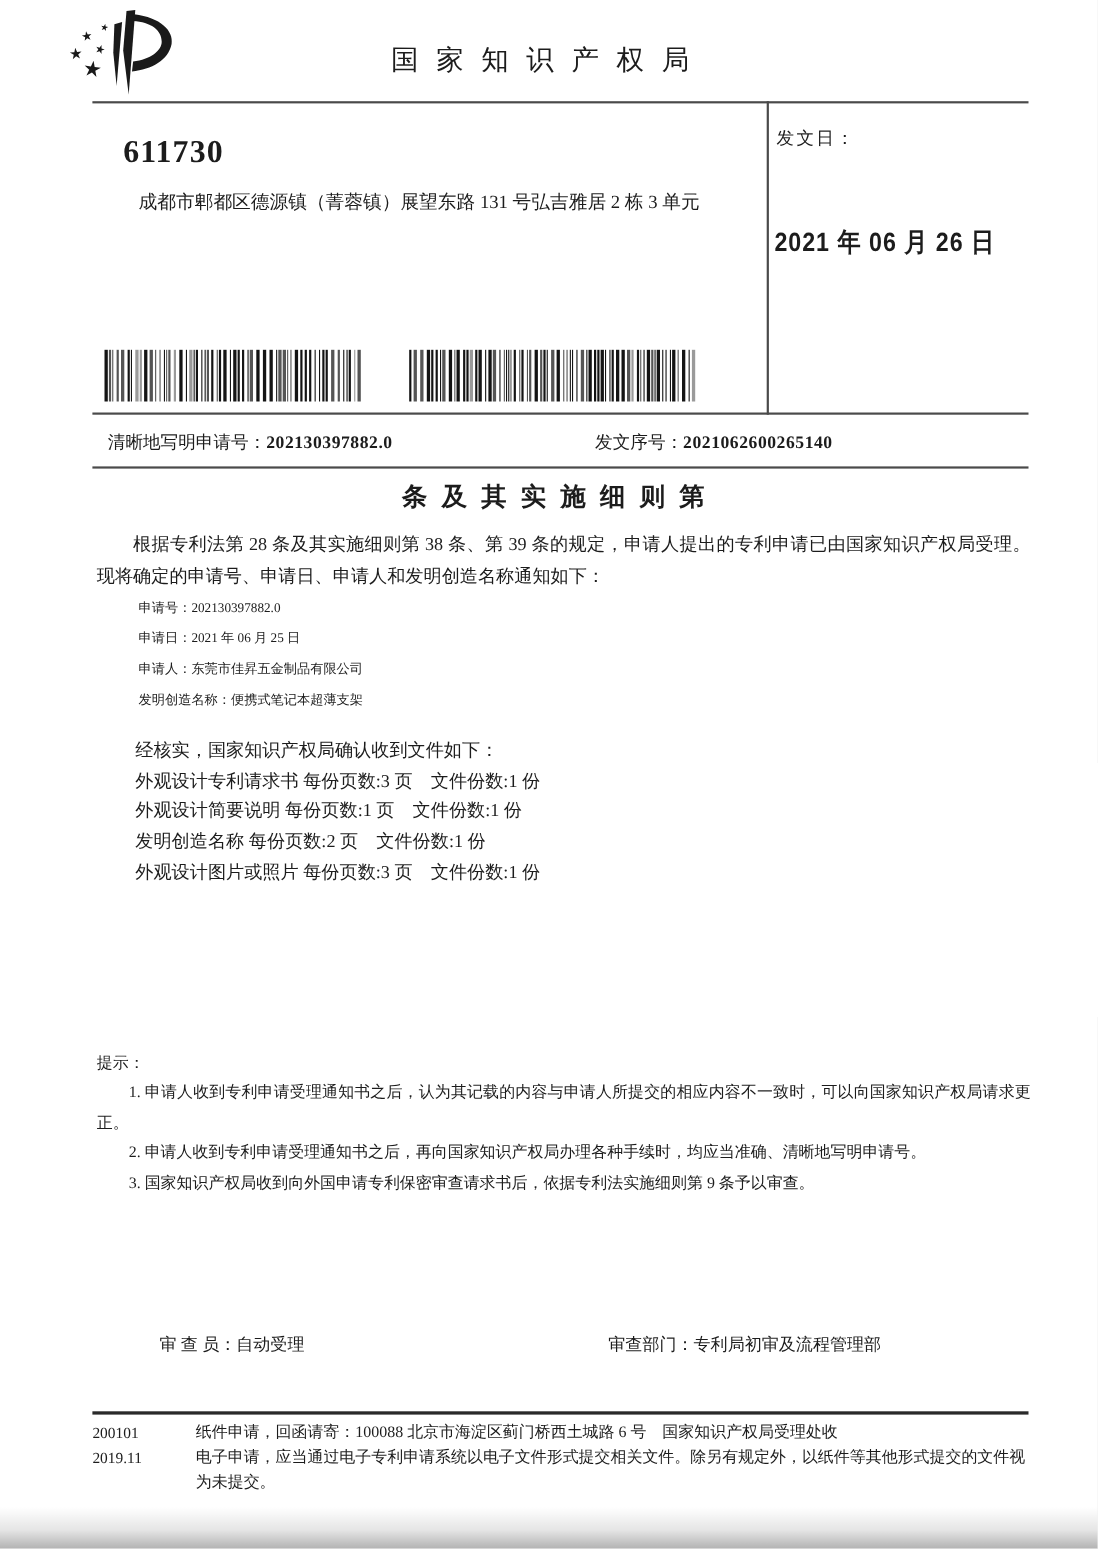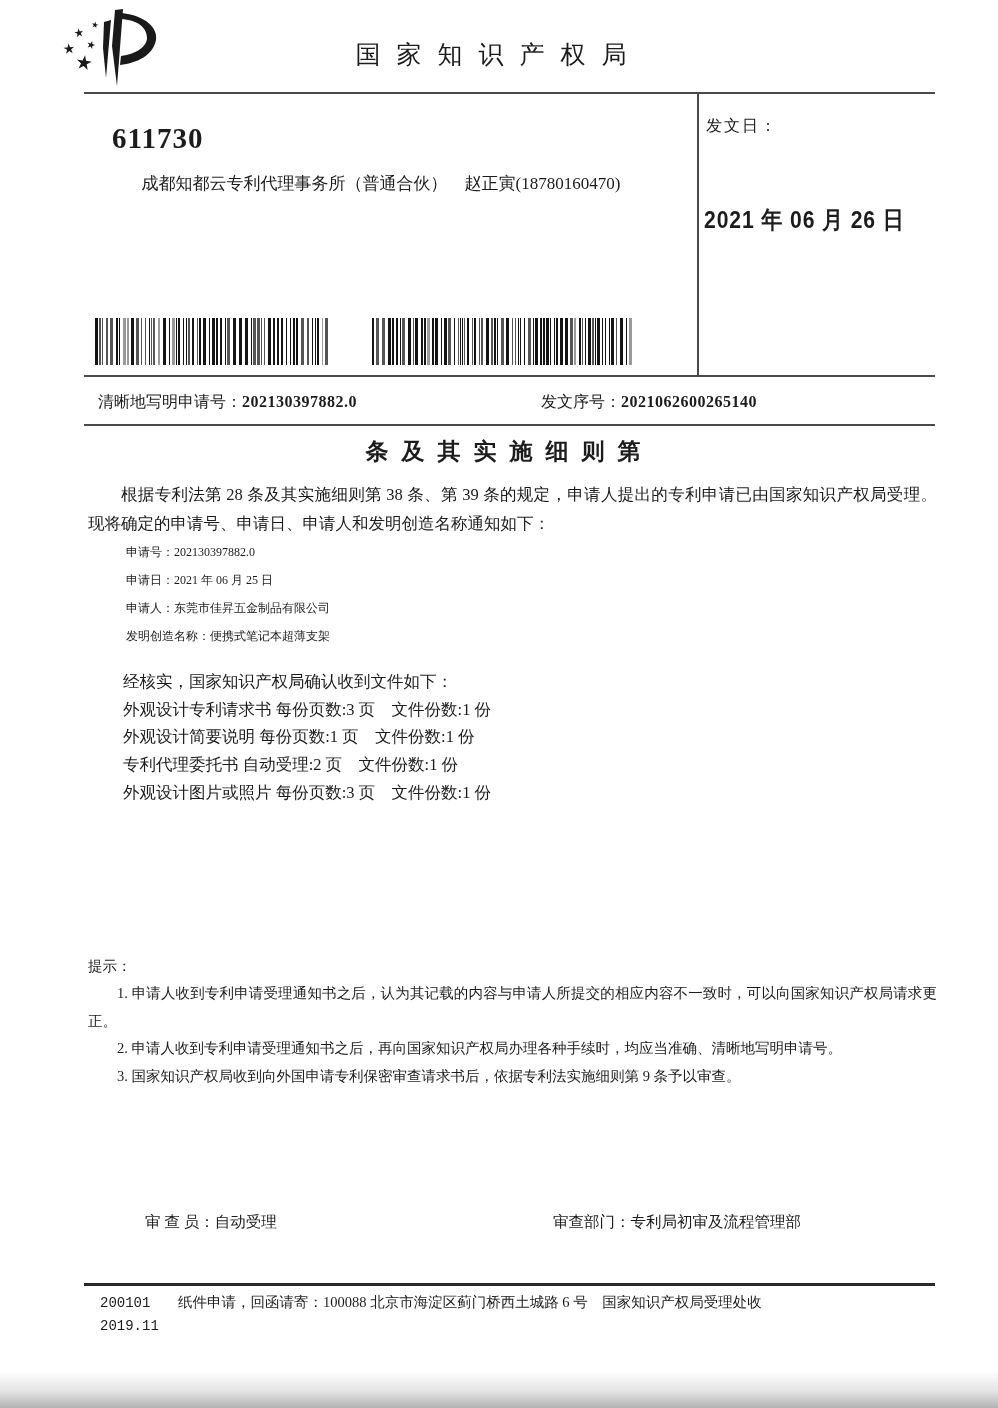--- a/index.html
+++ b/index.html
@@ -46,22 +46,22 @@
   .docs{left:123px;top:668px;font-size:16.5px;line-height:27.7px;white-space:nowrap;}
   
   .tips-label{left:88px;top:957px;font-size:14.5px;}
   .tips{left:88px;top:980px;width:849px;font-size:14.5px;line-height:27.5px;}
   .tips p{margin:0;text-indent:2em;text-align:justify;}
   
   .signoff{top:1212px;left:0;width:998px;font-size:15.5px;}
   .so-left{position:absolute;left:145px;white-space:nowrap;}
   .so-right{position:absolute;left:513px;white-space:nowrap;margin-left:40px;}
   
-  .footer-codes{left:100px;top:1292px;font-size:14px;line-height:23px;
-    font-family:Liberation Mono, monospace;}
+  .footer-codes{left:84px;top:1292px;font-size:14px;line-height:23px;
+    font-family:Liberation Serif, serif;}
   .footer-text{left:178px;top:1291px;width:760px;font-size:14.5px;line-height:23px;}
   .footer-text p{margin:0;}
   
   .scan-shadow{left:0;top:1370px;width:998px;height:38px;
     background:linear-gradient(to bottom,rgba(0,0,0,0) 0%,rgba(0,0,0,0.10) 55%,rgba(0,0,0,0.30) 100%);}
 </style>
 </head>
 <body>
 
 <div class="page">
@@ -86,21 +86,21 @@
     </svg>
   </div>
   <div class="abs agency-title">国家知识产权局</div>
 
   <div class="abs rule rule-top"></div>
   <div class="abs vdivider"></div>
   <div class="abs rule rule-mid"></div>
 
   <div class="abs mail-code">611730</div>
   <div class="abs addr">
-    <div>成都知都云专利代理事务所（普通合伙）　赵正寅(18780160470)</div>
+    <div>成都市郫都区德源镇（菁蓉镇）展望东路 131 号弘吉雅居 2 栋 3 单元</div>
   </div>
   <div class="abs barcode bc1">
       <span style="width:3px;background:#141414"></span>
       <span style="width:1px"></span>
       <span style="width:2px;background:#555555"></span>
       <span style="width:1px"></span>
       <span style="width:1px;background:#555555"></span>
       <span style="width:3px"></span>
       <span style="width:2px;background:#555555"></span>
       <span style="width:2px"></span>
@@ -372,21 +372,21 @@
     <div>申请号：202130397882.0</div>
     <div>申请日：2021 年 06 月 25 日</div>
     <div>申请人：东莞市佳昇五金制品有限公司</div>
     <div>发明创造名称：便携式笔记本超薄支架</div>
   </div>
 
   <div class="abs docs">
     <div>经核实，国家知识产权局确认收到文件如下：</div>
     <div>外观设计专利请求书 每份页数:3 页　文件份数:1 份</div>
     <div>外观设计简要说明 每份页数:1 页　文件份数:1 份</div>
-    <div>专利代理委托书 自动受理:2 页　文件份数:1 份</div>
+    <div>发明创造名称 每份页数:2 页　文件份数:1 份</div>
     <div>外观设计图片或照片 每份页数:3 页　文件份数:1 份</div>
   </div>
 
   <div class="abs tips-label">提示：</div>
   <div class="abs tips">
     <p>1. 申请人收到专利申请受理通知书之后，认为其记载的内容与申请人所提交的相应内容不一致时，可以向国家知识产权局请求更正。</p>
     <p>2. 申请人收到专利申请受理通知书之后，再向国家知识产权局办理各种手续时，均应当准确、清晰地写明申请号。</p>
     <p>3. 国家知识产权局收到向外国申请专利保密审查请求书后，依据专利法实施细则第 9 条予以审查。</p>
   </div>
 
@@ -399,16 +399,17 @@
     </span>
   </div>
 
   <div class="abs rule rule-footer"></div>
   <div class="abs footer-codes">
     <div>200101</div>
     <div>2019.11</div>
   </div>
   <div class="abs footer-text">
     <p>纸件申请，回函请寄：100088 北京市海淀区蓟门桥西土城路 6 号　国家知识产权局受理处收</p>
+    <p>电子申请，应当通过电子专利申请系统以电子文件形式提交相关文件。除另有规定外，以纸件等其他形式提交的文件视为未提交。</p>
   </div>
 
   <div class="abs scan-shadow"></div>
 </div>
 
 </body></html>

